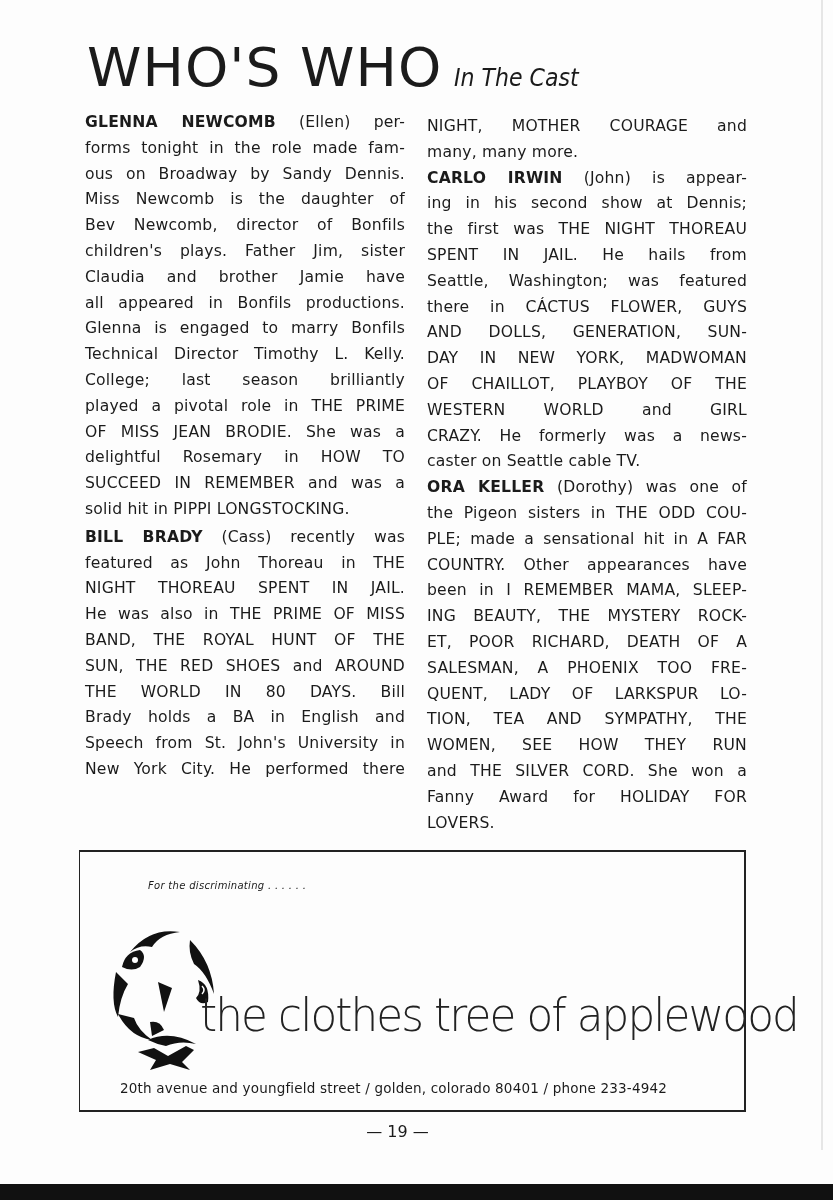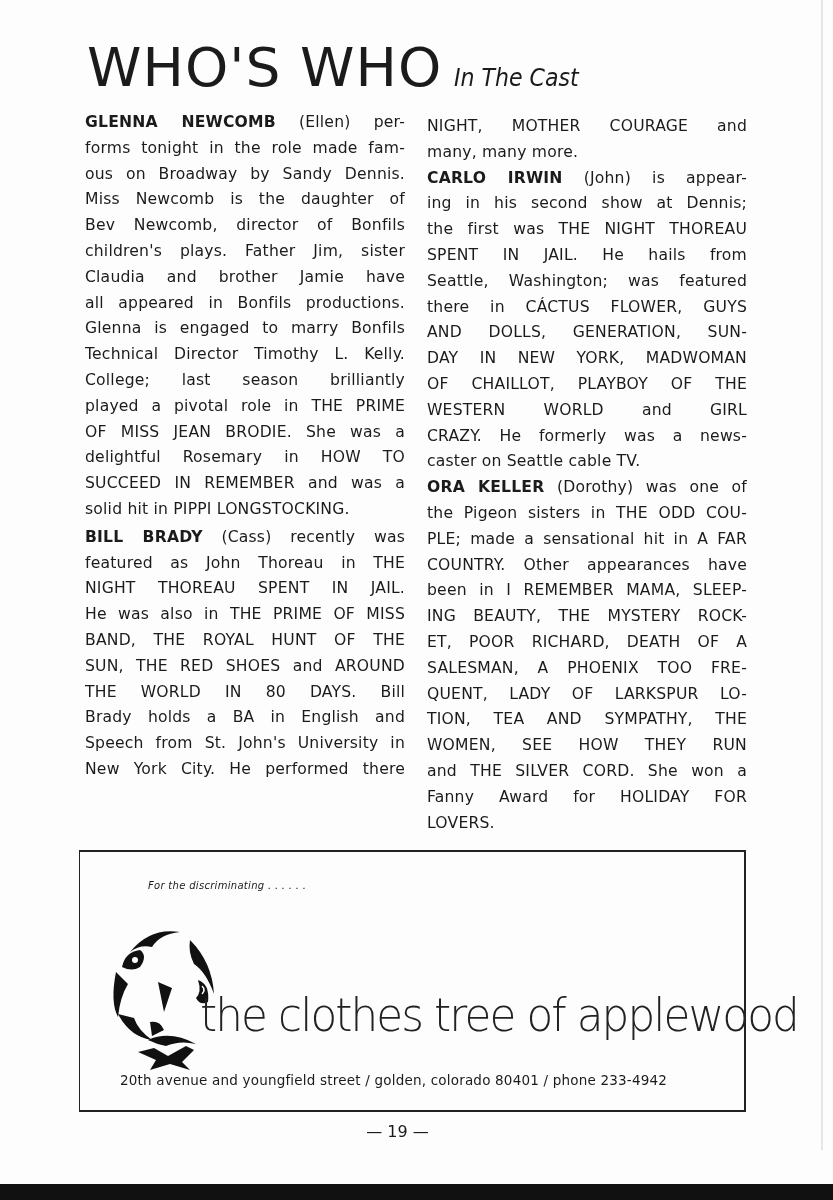--- a/index.html
+++ b/index.html
@@ -50,21 +50,21 @@
   }
   .ad-logo { position: absolute; left: 30px; top: 70px; width: 115px; height: 150px; }
   .ad-brand {
     position: absolute; left: 120px; top: 138px; font-size: 46px;
     font-weight: 200; letter-spacing: -2px; white-space: nowrap;
     font-family: "DejaVu Sans", sans-serif; color: #222;
     -webkit-text-stroke: 0; transform: scaleX(0.95); transform-origin: left;
     line-height: 50px;
   }
   .ad-address {
-    position: absolute; left: 40px; top: 220px; font-size: 13.5px;
+    position: absolute; left: 40px; top: 228px; font-size: 13.5px;
     white-space: nowrap; letter-spacing: 0.2px;
   }
   .page-number {
     position: absolute; left: 0; width: 795px; top: 1122px; text-align: center;
     font-size: 16px;
   }
 </style>
 </head>
 <body>
 

